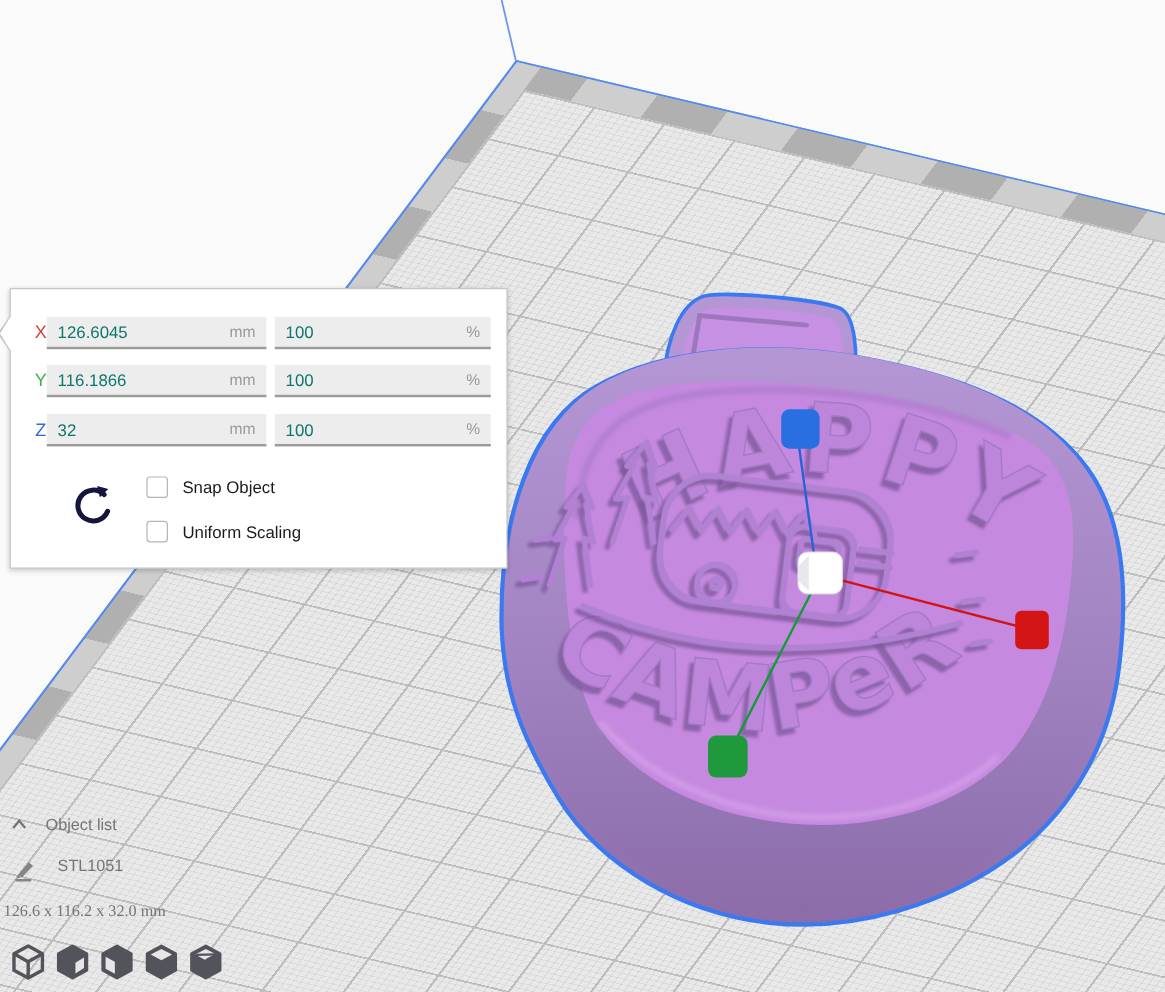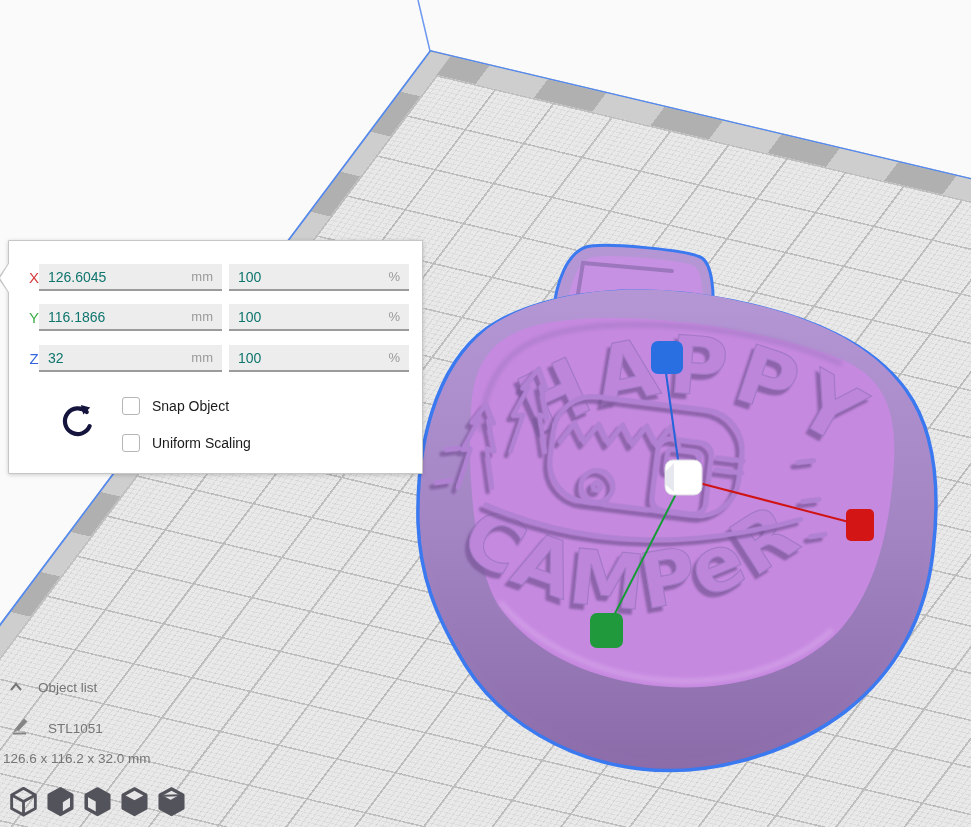--- a/index.html
+++ b/index.html
@@ -67,23 +67,23 @@
   .cb-box {
     width:18px; height:18px; border:1px solid #b5b5b5; border-radius:3px;
     background:#fff; margin-right:12px; flex:none;
   }
   .cb-row .cb-label { font-size:14px; color:#1a1a1a; white-space:nowrap; }
   #reset-btn { position:absolute; left:48px; top:160px; width:42px; height:42px; cursor:pointer; }
 
   
   #object-list-header { position:absolute; left:8px; top:679px; display:flex; align-items:flex-end; }
   #object-list-header .hdr-label { font-size:13.5px; color:#757575; margin-left:14px; }
-  #object-row { position:absolute; left:10px; top:714px; display:flex; align-items:flex-end; }
+  #object-row { position:absolute; left:10px; top:714px; display:flex; align-items:flex-start; }
   #object-row .obj-label { font-size:13.5px; color:#757575; margin-left:16px; }
-  #dims-label { position:absolute; left:3px; top:751px; font-size:13.5px; color:#757575; }
+  #dims-label { position:absolute; left:3px; top:751px; font-size:13.5px; color:#757575;font-family:Liberation Serif, serif; }
   #view-toolbar { position:absolute; left:8px; top:786px; display:flex; gap:6px; }
   .view-btn { width:31px; height:32px; cursor:pointer; }
 </style>
 </head>
 <body>
 
 <div id="viewport">
 
   <div id="plate">
     <div class="band-top"></div>

